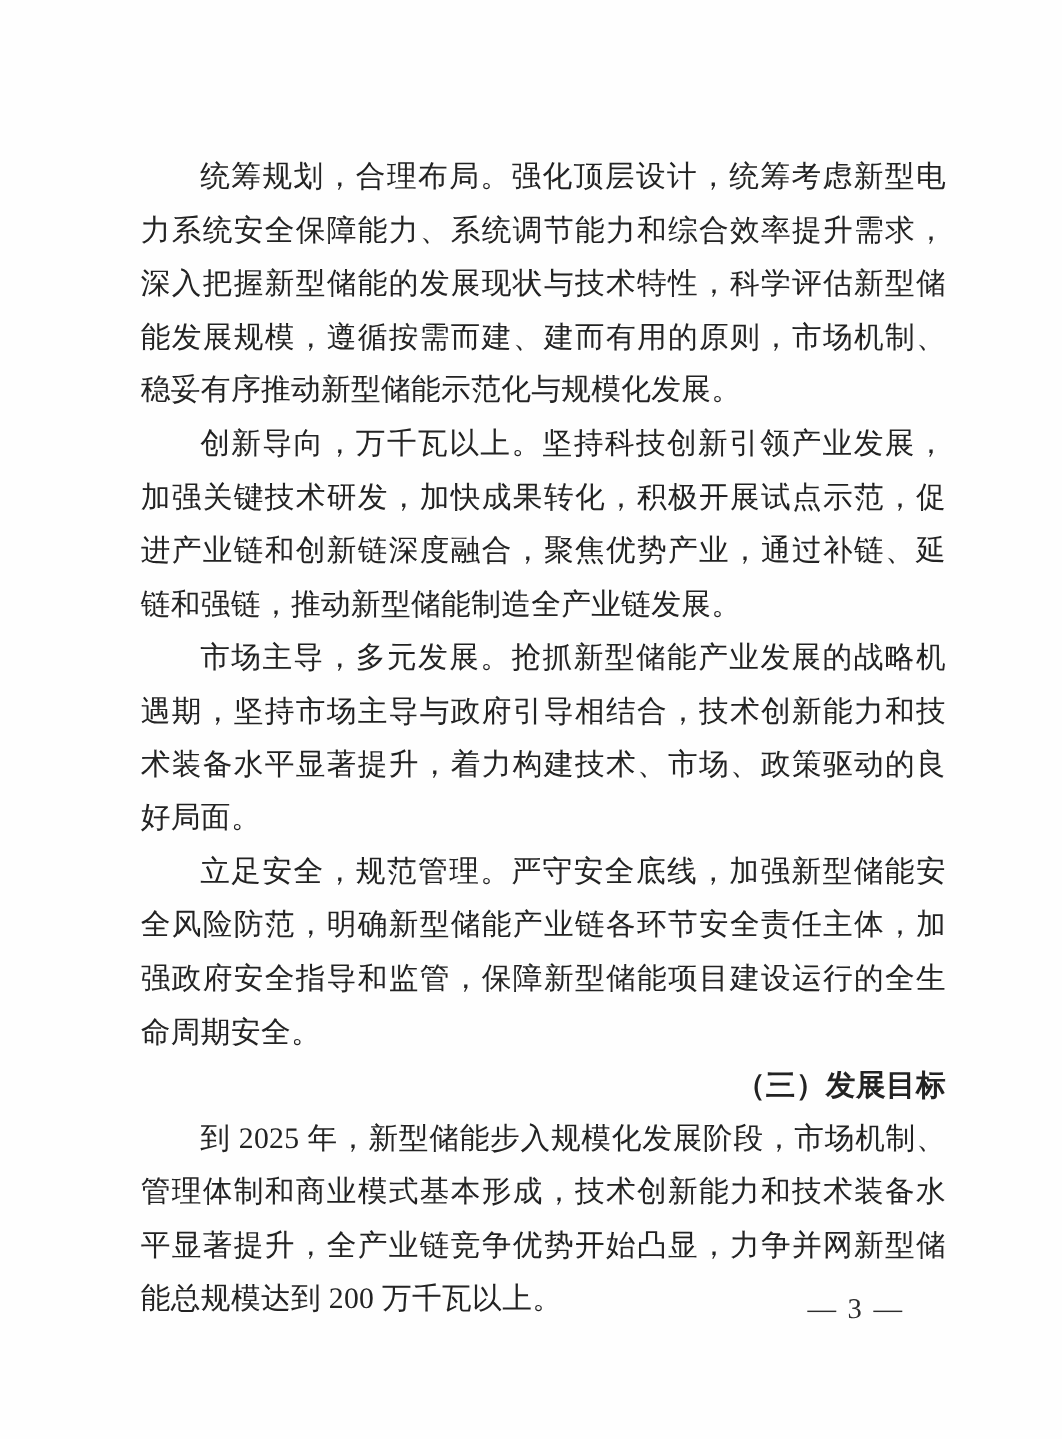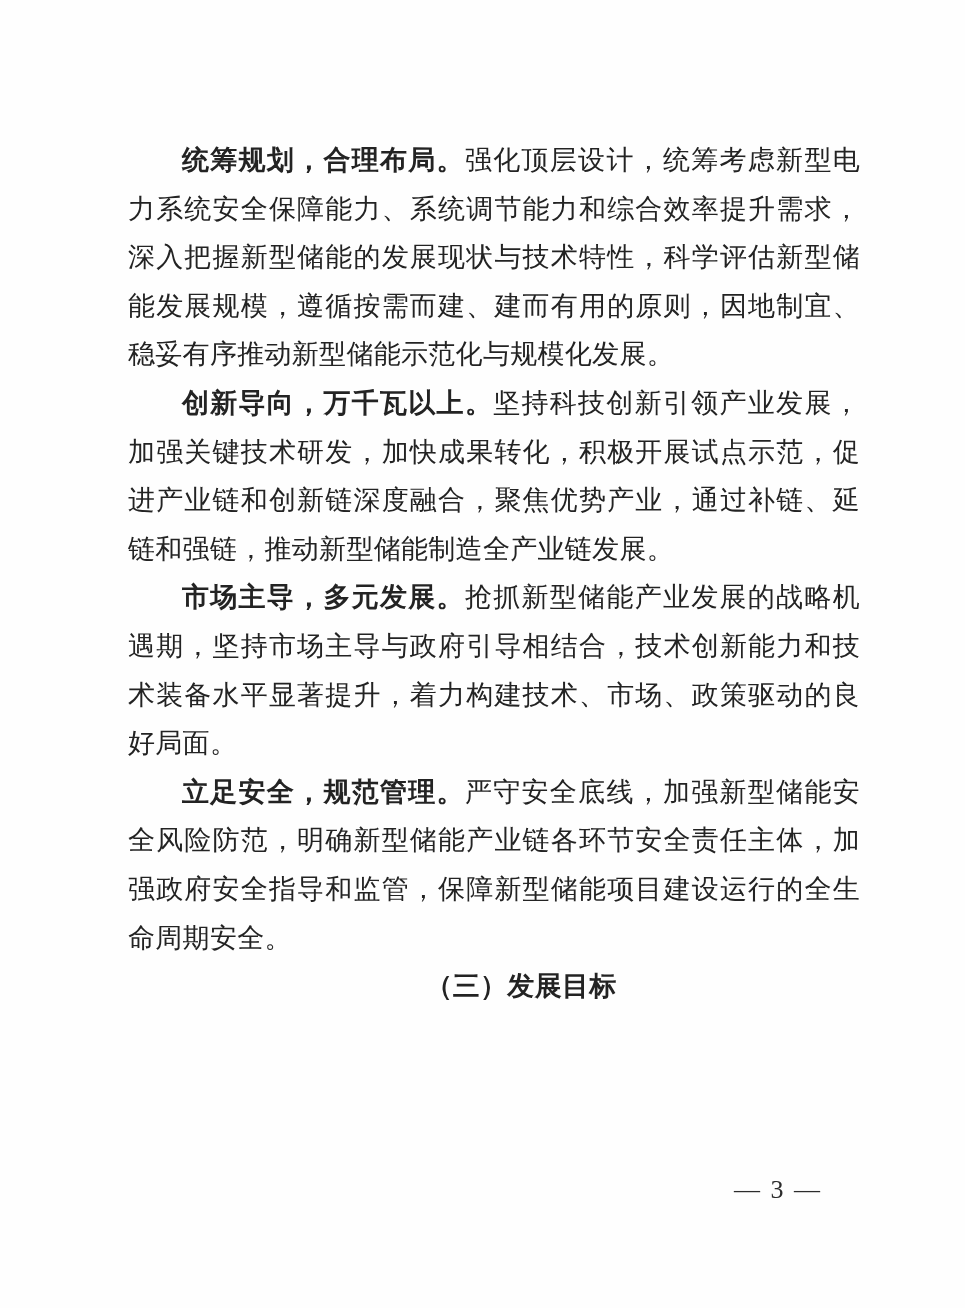--- a/index.html
+++ b/index.html
@@ -26,41 +26,42 @@
     margin: 0;
     padding: 0;
     font-size: 27px;
     line-height: 48.6px;
     letter-spacing: 0.3px;
     text-indent: 2em;
     text-align: justify;
     text-justify: inter-character;
   }
   .para .lead {
-    font-weight: 700;
+    font-weight: 400;
   }
   .para.heading {
     font-weight: 700;
-    text-align: center;
+    text-align: right;
   }
   .page-footer {
     position: absolute;
     top: 1170px;
     right: 143px;
     font-size: 26px;
     line-height: 40px;
     letter-spacing: 2px;
     color: #2c2c2c;
   }
 </style>
 </head>
 <body>
 
 <div class="page">
   <div class="doc-body">
-      <p class="para"><span class="lead">统筹规划，合理布局。</span><span>强化顶层设计，统筹考虑新型电力系统安全保障能力、系统调节能力和综合效率提升需求，深入把握新型储能的发展现状与技术特性，科学评估新型储能发展规模，遵循按需而建、建而有用的原则，因地制宜、稳妥有序推动新型储能示范化与规模化发展。</span></p>
+      <p class="para"><span class="lead">统筹规划，合理布局。</span><span>强化顶层设计，统筹考虑新型电力系统安全保障能力、系统调节能力和综合效率提升需求，深入把握新型储能的发展现状与技术特性，科学评估新型储能发展规模，遵循按需而建、建而有用的原则，市场机制、稳妥有序推动新型储能示范化与规模化发展。</span></p>
       <p class="para"><span class="lead">创新导向，万千瓦以上。</span><span>坚持科技创新引领产业发展，加强关键技术研发，加快成果转化，积极开展试点示范，促进产业链和创新链深度融合，聚焦优势产业，通过补链、延链和强链，推动新型储能制造全产业链发展。</span></p>
       <p class="para"><span class="lead">市场主导，多元发展。</span><span>抢抓新型储能产业发展的战略机遇期，坚持市场主导与政府引导相结合，技术创新能力和技术装备水平显著提升，着力构建技术、市场、政策驱动的良好局面。</span></p>
       <p class="para"><span class="lead">立足安全，规范管理。</span><span>严守安全底线，加强新型储能安全风险防范，明确新型储能产业链各环节安全责任主体，加强政府安全指导和监管，保障新型储能项目建设运行的全生命周期安全。</span></p>
       <p class="para heading"><span>（三）发展目标</span></p>
+      <p class="para"><span>到 2025 年，新型储能步入规模化发展阶段，市场机制、管理体制和商业模式基本形成，技术创新能力和技术装备水平显著提升，全产业链竞争优势开始凸显，力争并网新型储能总规模达到 200 万千瓦以上。</span></p>
     </div>
   <div class="page-footer">— 3 —</div>
 </div>
 
 </body></html>

